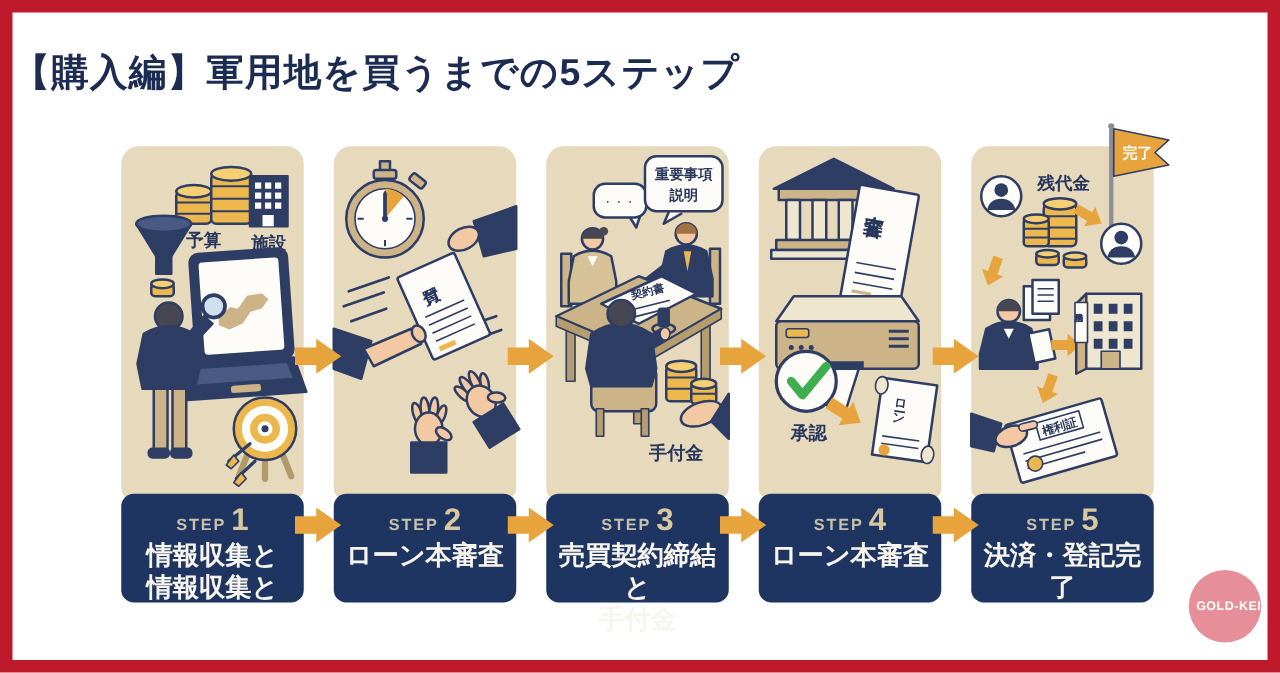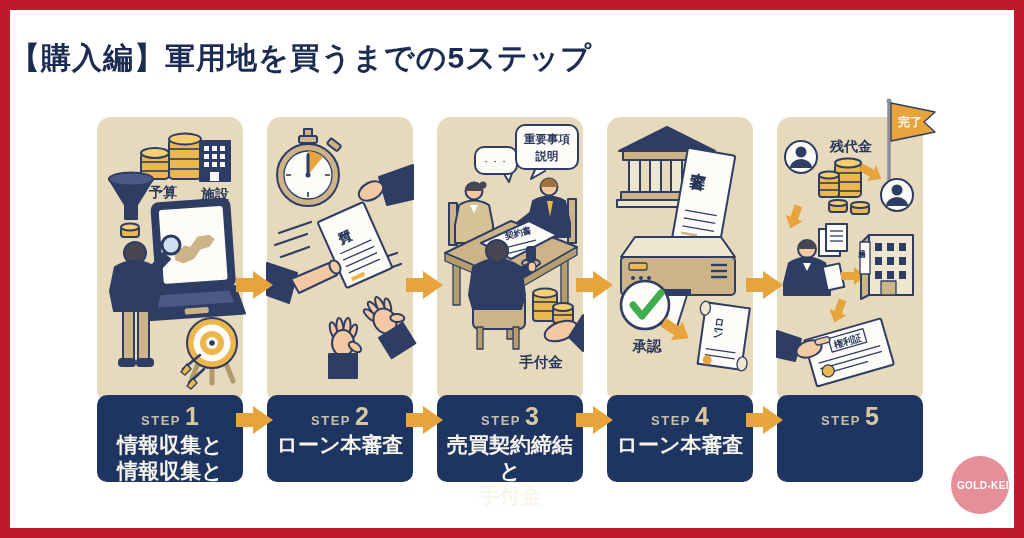--- a/index.html
+++ b/index.html
@@ -444,20 +444,24 @@
           <ellipse cx="32" cy="232" rx="13" ry="8" transform="rotate(-18 32 232)" class="fSkin sN"></ellipse>
           <rect x="38" y="221" width="15" height="6" rx="3" transform="rotate(-14 45 224)" class="fSkin sN1"></rect>
         </g>
       </svg>
     </div>
     <div class="stepbox">
       <div class="stephead">
         <span>STEP</span>
         <span class="stepnum">5</span>
       </div>
+      <div class="steptitle">
+        <span>決済・登記完了</span>
+        <span></span>
+      </div>
     </div>
   </div>
 
   <svg class="arrow amid ax1" viewBox="0 0 38 30">
       <polygon points="0,8 17,8 17,1 37,15 17,29 17,22 0,22" fill="#e7a43c"></polygon>
     </svg>
   <svg class="arrow amid ax2" viewBox="0 0 38 30">
       <polygon points="0,8 17,8 17,1 37,15 17,29 17,22 0,22" fill="#e7a43c"></polygon>
     </svg>
   <svg class="arrow amid ax3" viewBox="0 0 38 30">

